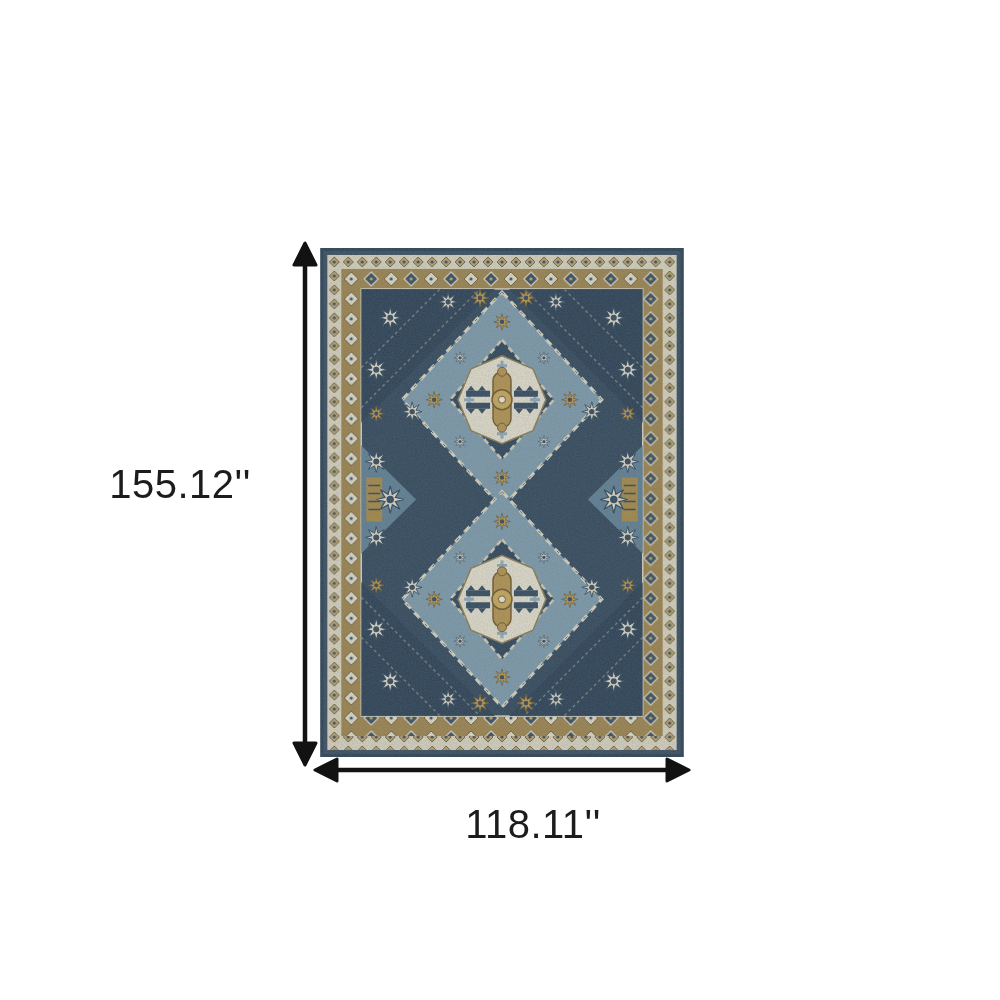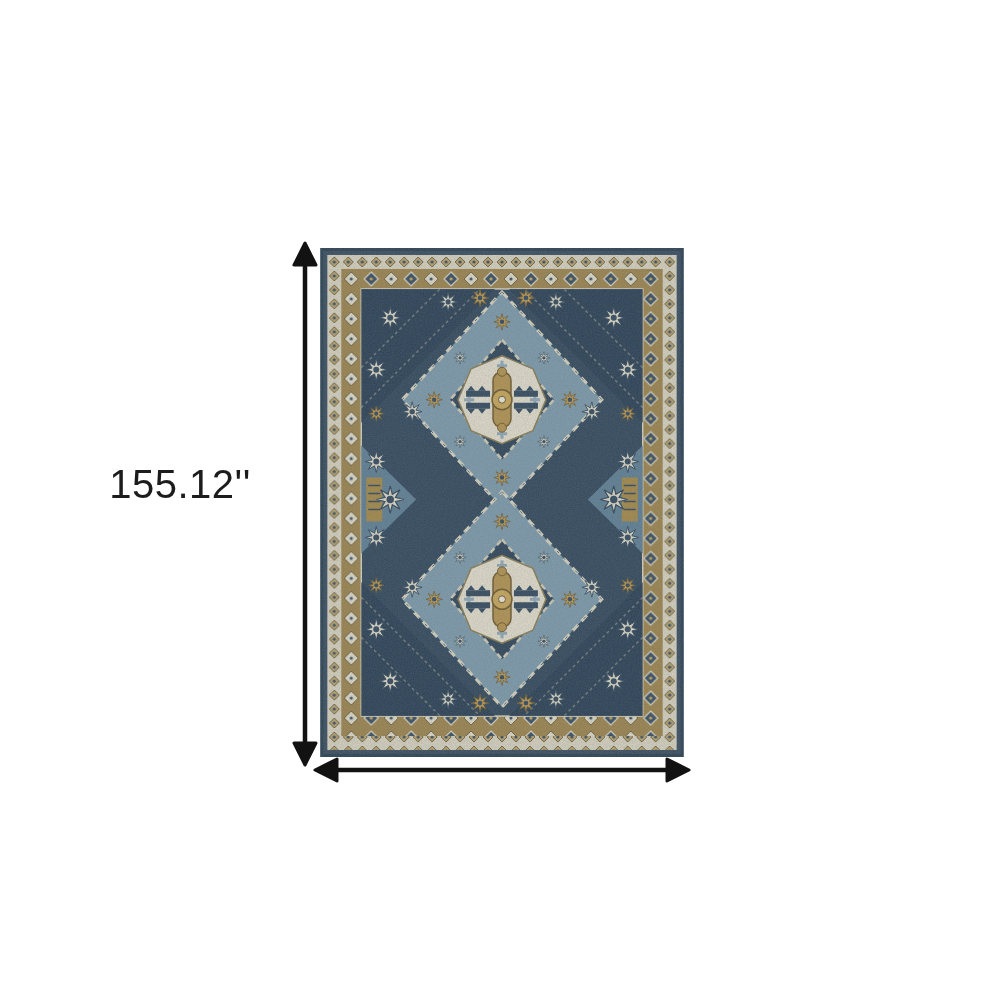--- a/index.html
+++ b/index.html
@@ -172,14 +172,15 @@
   </svg>
 
   <svg class="h-arrow" width="380" height="36" viewBox="0 0 380 36" xmlns="http://www.w3.org/2000/svg">
     <line x1="22" y1="18" x2="358" y2="18" stroke="#121212" stroke-width="4.5"></line>
     <polygon points="3,18 25,7 25,29" fill="#121212" stroke="#121212" stroke-width="3" stroke-linejoin="round"></polygon>
     <polygon points="377,18 355,7 355,29" fill="#121212" stroke="#121212" stroke-width="3" stroke-linejoin="round"></polygon>
   </svg>
 
   <div class="dim-label height">155.12''</div>
 
+  <div class="dim-label width">118.11''</div>
 
 </div>
 
 </body></html>

